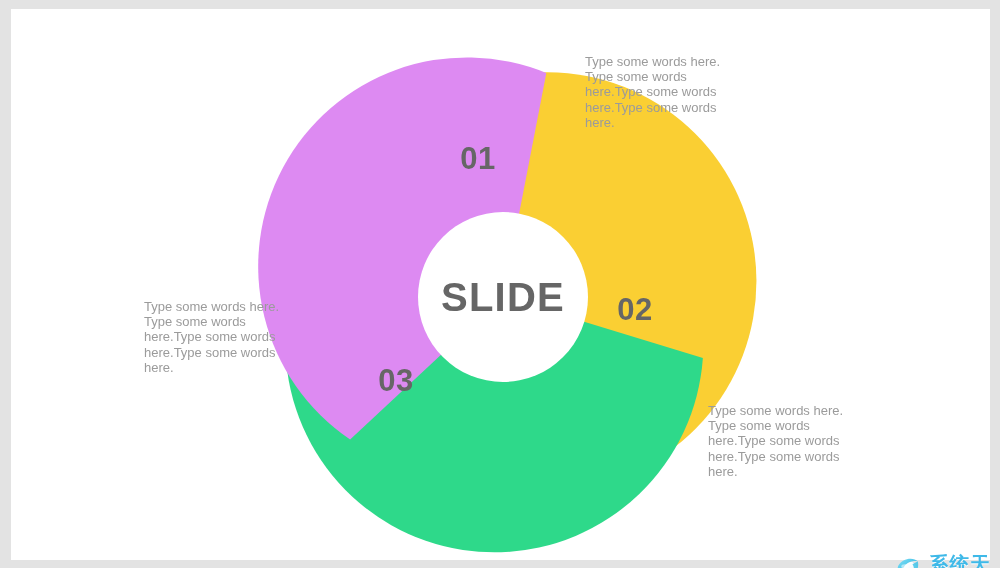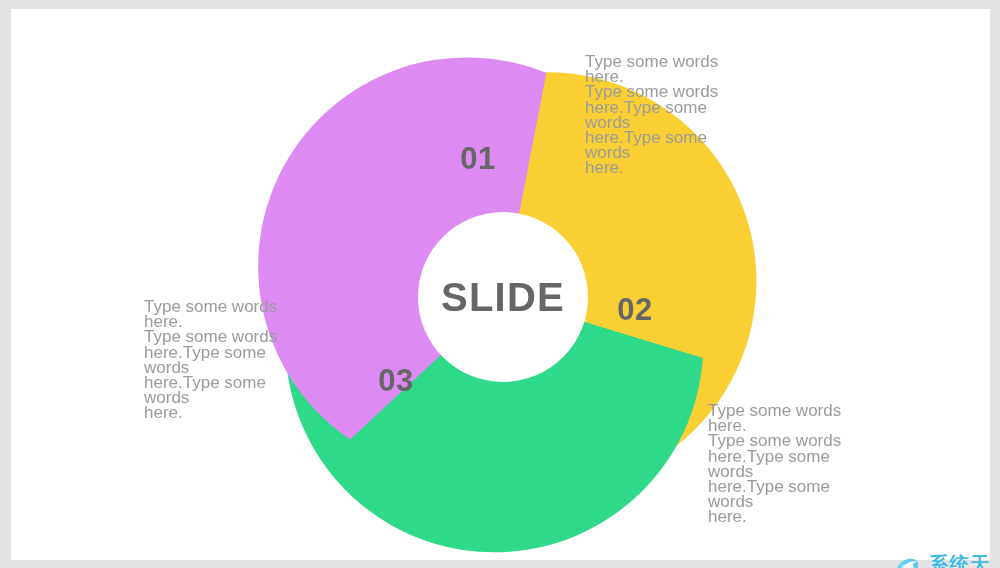--- a/index.html
+++ b/index.html
@@ -60,21 +60,21 @@
     font-size: 40px;
     font-weight: bold;
     fill: #666666;
     letter-spacing: 1.2px;
   }
 
   
   .caption {
     position: absolute;
     font-family: "Liberation Sans", sans-serif;
-    font-size: 17px;
+    font-size: 13px;
     line-height: 15.2px;
     color: #9b9b9b;
     white-space: pre-line;
   }
   #caption-01 {
     left: 585px;
     top: 54px;
     width: 136px;
   }
   #caption-02 {

